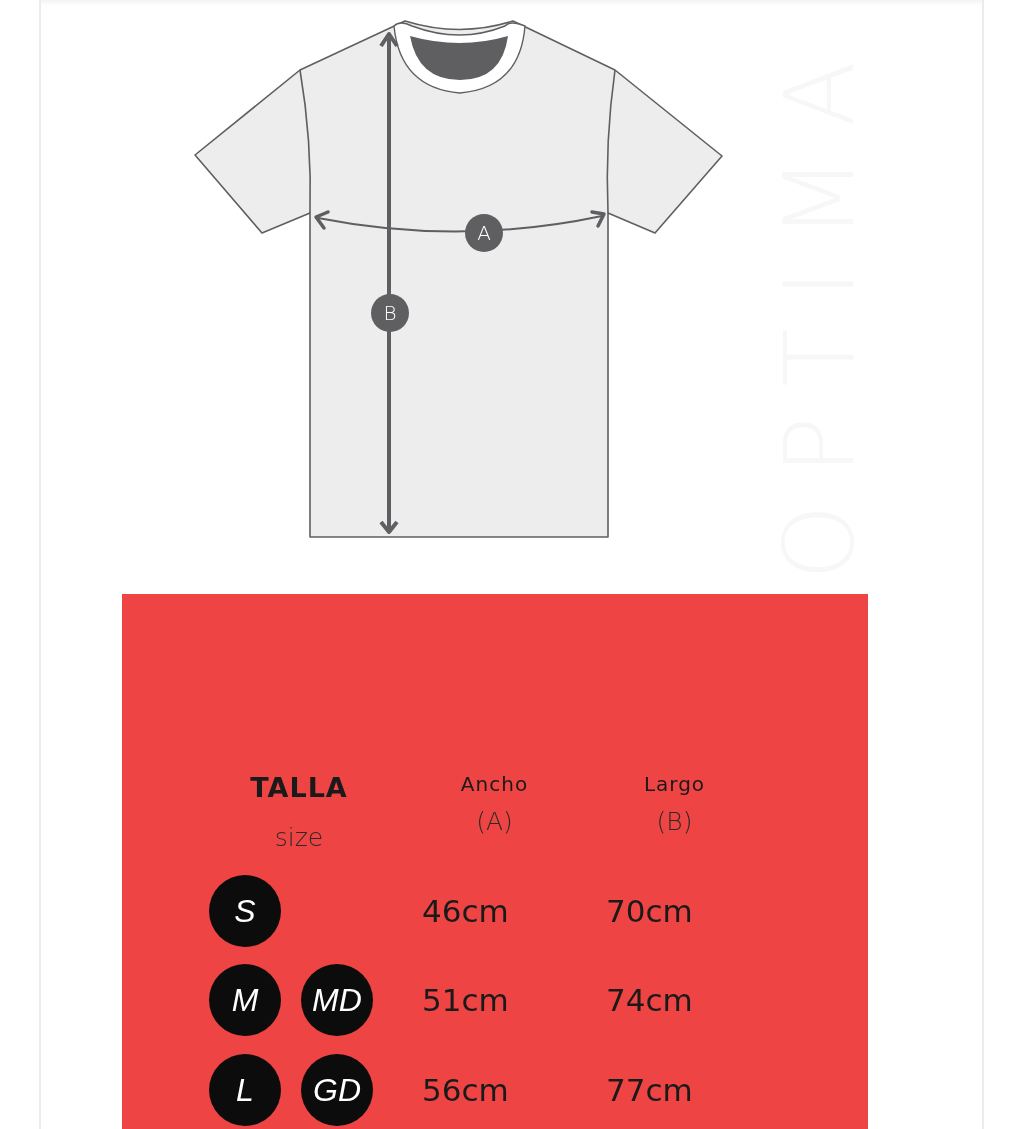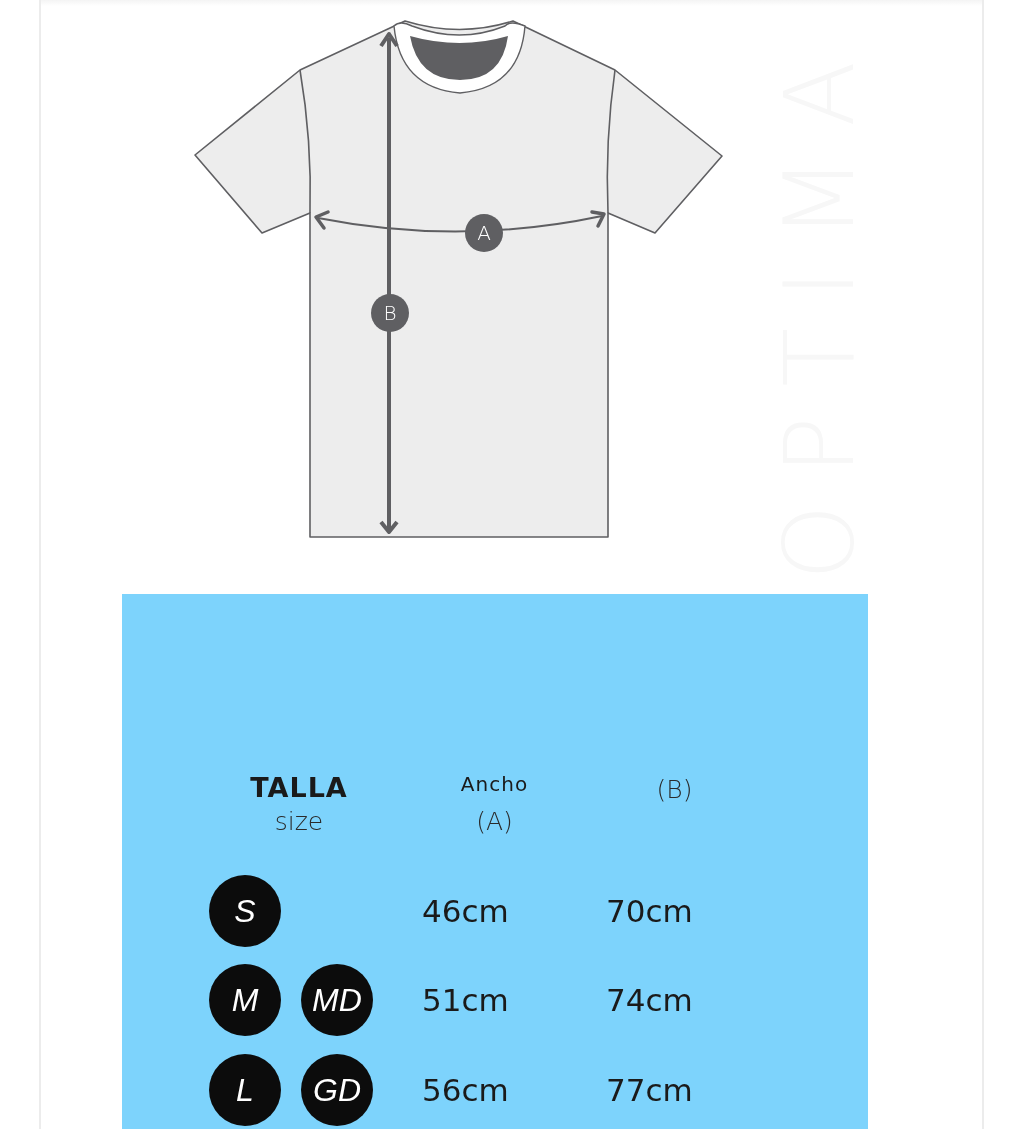--- a/index.html
+++ b/index.html
@@ -20,28 +20,28 @@
   .watermark-text {
     position:absolute; left:-220px; top:250px; width:540px; height:80px;
     transform:rotate(-90deg);
     font-family:"DejaVu Sans", sans-serif; font-weight:300;
     font-size:96px; letter-spacing:30px; line-height:80px;
     color:#f7f7f7; white-space:nowrap; text-align:left;
   }
 
   .size-panel {
     position:absolute; left:122px; top:594px; width:746px; height:535px;
-    background:#7dd3fc;
+    background:#ef4444;
   }
   .col-head { position:absolute; text-align:center; color:#1a1a1a; }
   .col-head .h1 { font-size:20px; line-height:32px; letter-spacing:1px; }
   .col-head .h2 { font-size:25px; line-height:32px; font-weight:300; color:#2a2a2a; margin-top:6px; }
   .col-talla { left:102px; top:178px; width:150px; }
   .col-talla .h1 { font-weight:bold; font-size:27px; }
-  .col-talla .h2 { margin-top:2px; }
+  .col-talla .h2 { margin-top:18px; }
   .col-ancho { left:290px; top:174px; width:165px; }
   .col-largo { left:470px; top:174px; width:165px; }
 
   .size-row { position:absolute; left:0; width:746px; height:72px; }
   .badge {
     position:absolute; width:72px; height:72px; border-radius:50%;
     background:#0c0c0c; color:#ffffff;
     font-family:"Liberation Sans", sans-serif; font-style:italic; font-weight:300;
     font-size:32px; line-height:72px; text-align:center;
   }
@@ -90,20 +90,21 @@
 <div class="size-panel">
   <div class="col-head col-talla">
     <div class="h1">TALLA</div>
     <div class="h2">size</div>
   </div>
   <div class="col-head col-ancho">
     <div class="h1">Ancho</div>
     <div class="h2">(A)</div>
   </div>
   <div class="col-head col-largo">
+    <div class="h1">Largo</div>
     <div class="h2">(B)</div>
   </div>
 
   <div class="size-row" style="top:281px;">
     <div class="badge badge-a">S</div>
     <div class="cell cell-ancho">46cm</div>
     <div class="cell cell-largo">70cm</div>
   </div>
   <div class="size-row" style="top:370px;">
     <div class="badge badge-a">M</div>

